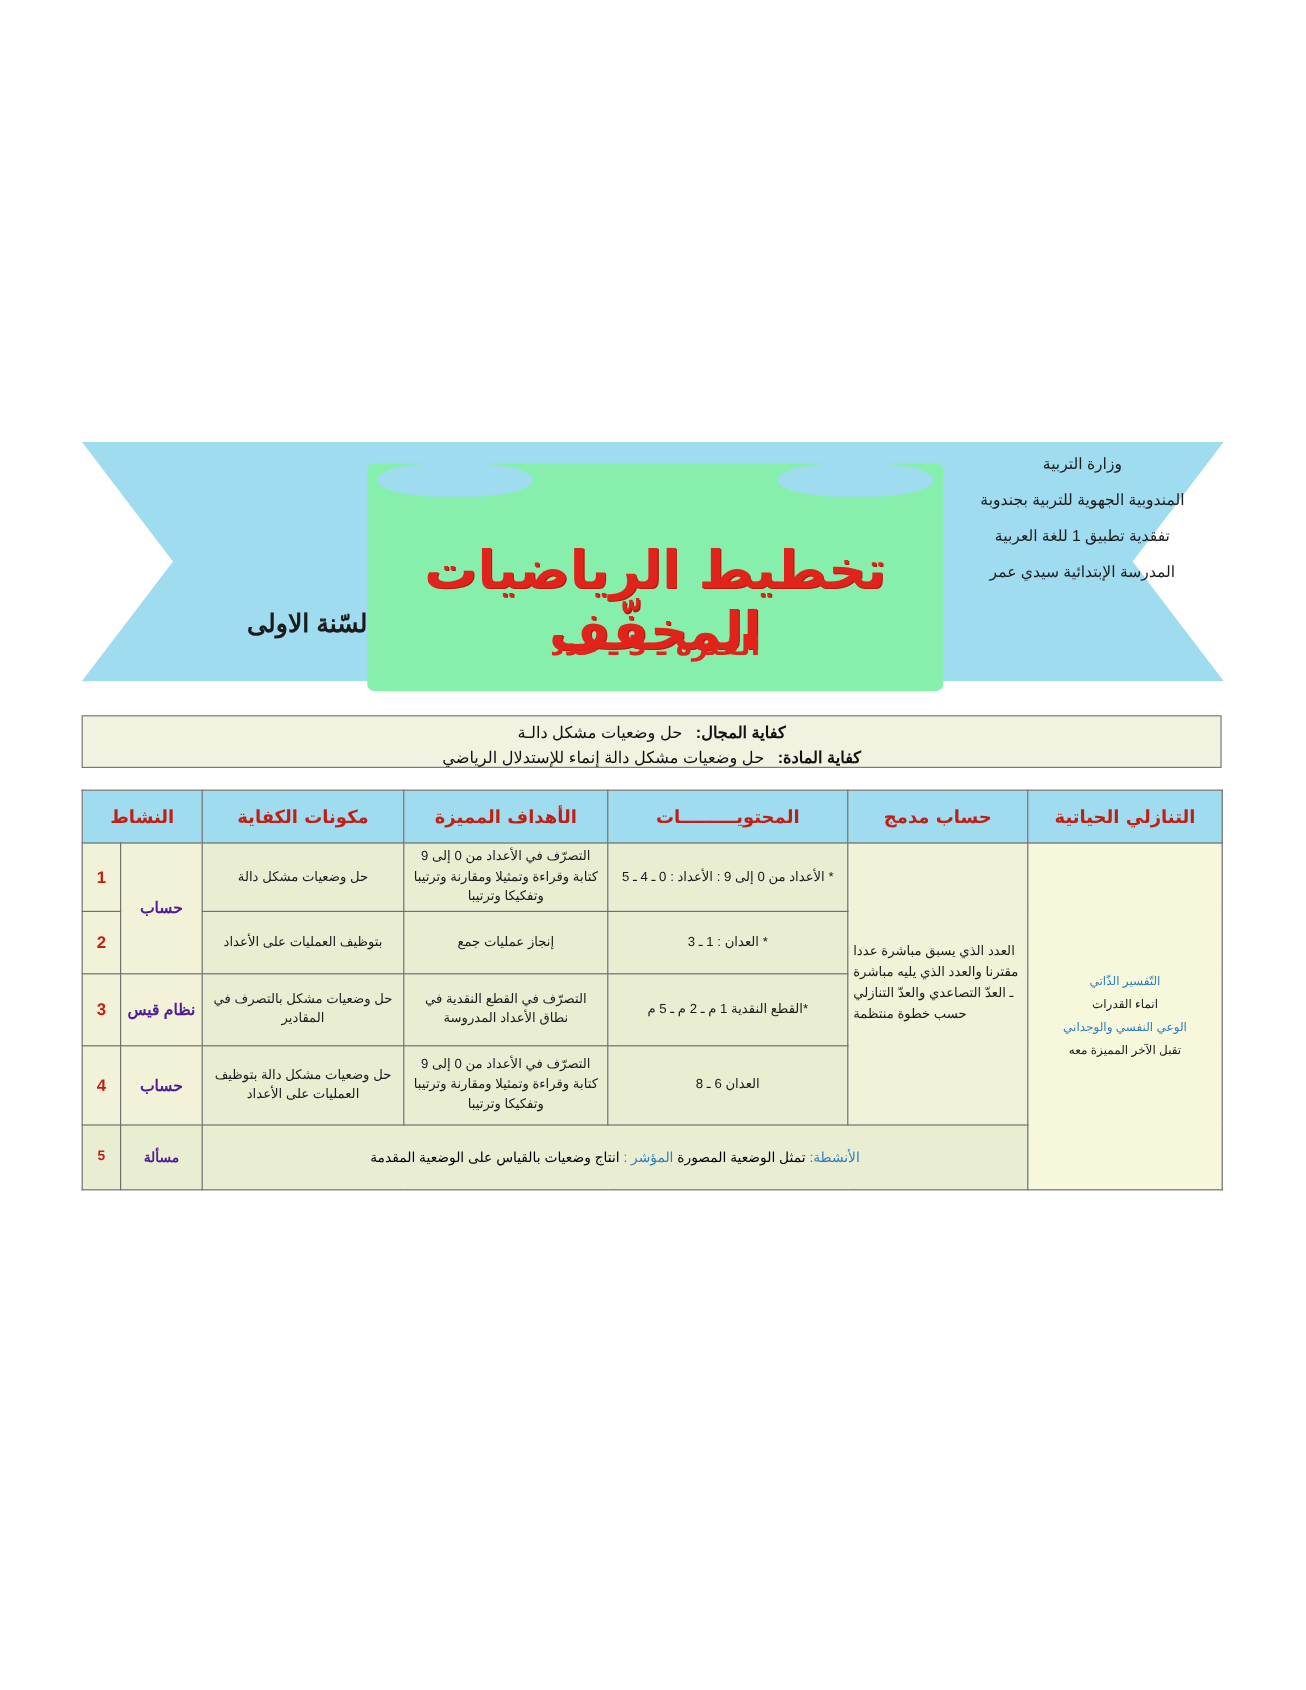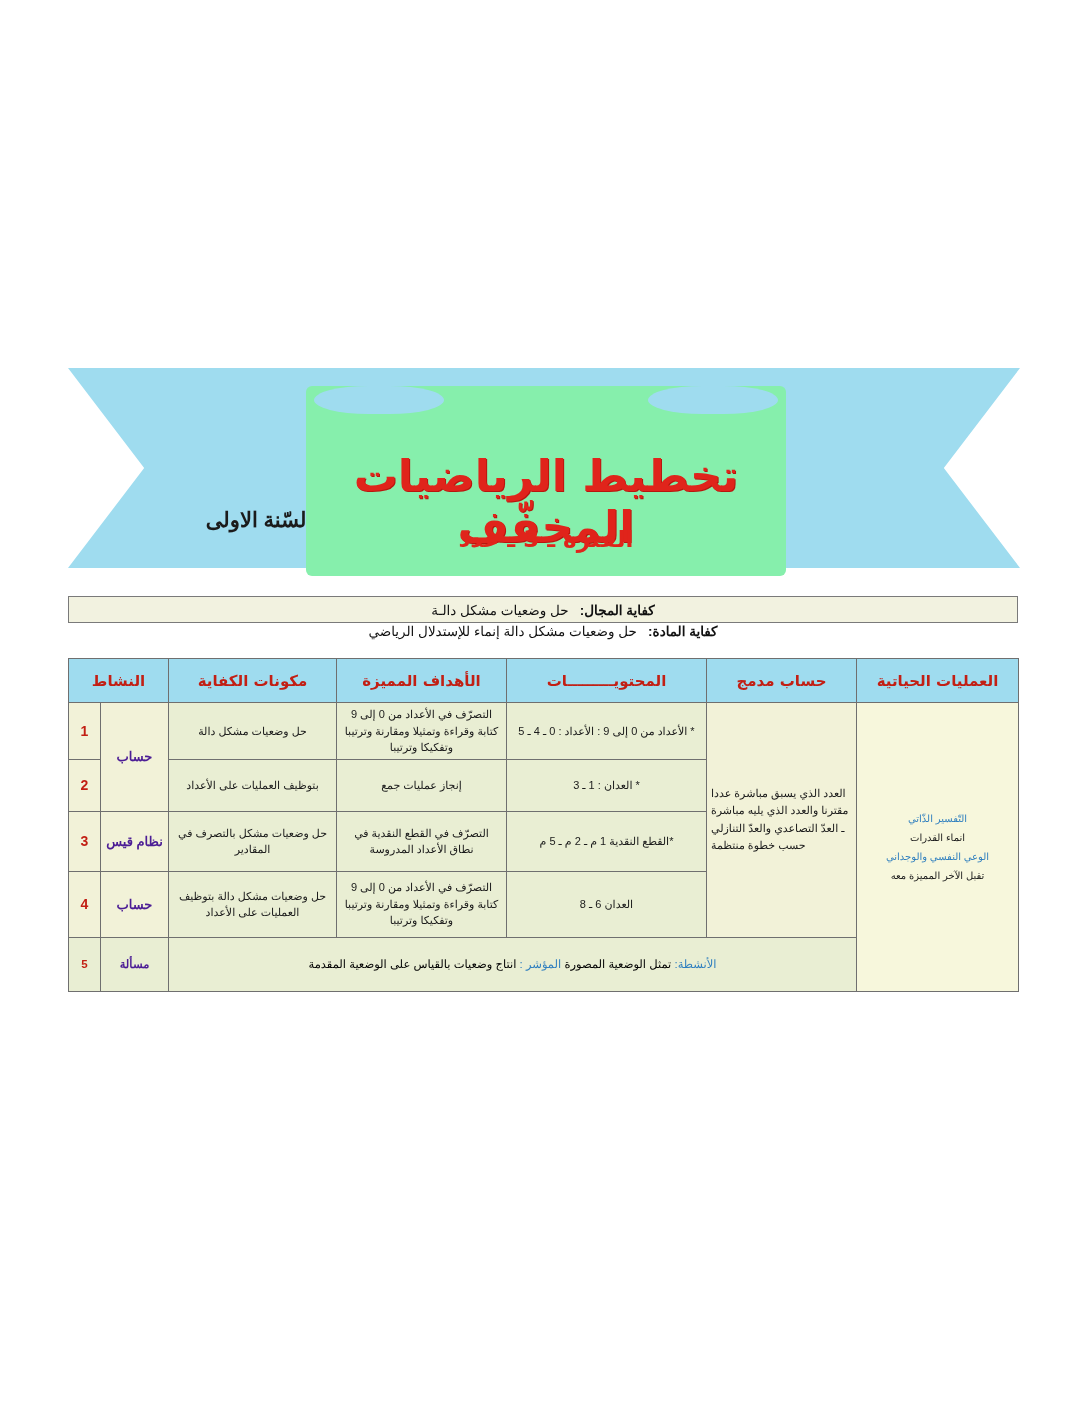--- a/index.html
+++ b/index.html
@@ -108,21 +108,21 @@
     line-height: 1.45;
   }
   .header-right div { margin-bottom: 11px; }
 
   
   .comp-box {
     position: absolute;
     top: 596px;
     left: 68px;
     width: 950px;
-    height: 27px;
+    height: 44px;
     background: #f2f2e0;
     border: 1px solid #7a7a7a;
     box-sizing: border-box;
     padding-top: 4px;
     text-align: center;
   }
   .comp-line { font-size: 13.5px; color: #111; line-height: 1.55; }
   .comp-key { color: #111; font-weight: bold; }
 
   
@@ -212,20 +212,26 @@
   .tag-blue { color: #2f7fbf; }
 </style>
 </head>
 <body>
 
 <div class="page">
 
   <div class="banner-wrap">
     <div class="ribbon-shape"></div>
 
+    <div class="header-right">
+      <div>وزارة التربية</div>
+      <div>المندوبية الجهوية للتربية بجندوبة</div>
+      <div>تفقدية تطبيق 1 للغة العربية</div>
+      <div>المدرسة الإبتدائية سيدي عمر</div>
+    </div>
 
     <div class="year-label">السّنة الاولى</div>
 
     <div class="center-plaque">
       <div class="title-main">تخطيط الرياضيات المخفّف</div>
       <div class="title-sub">الفترة ـ 3 ـ عدد</div>
     </div>
   </div>
 
   <div class="comp-box">
@@ -246,21 +252,21 @@
       <col class="col-life">
       <col class="col-calc">
       <col class="col-cont">
       <col class="col-obj">
       <col class="col-comp">
       <col class="col-act">
       <col class="col-num">
     </colgroup>
     <thead>
       <tr>
-        <th>العمليات الحياتية</th>
+        <th>التنازلي الحياتية</th>
         <th>حساب مدمج</th>
         <th>المحتويـــــــــات</th>
         <th>الأهداف المميزة</th>
         <th>مكونات الكفاية</th>
         <th colspan="2">النشاط</th>
       </tr>
     </thead>
     <tbody>
       <tr class="row-h-a">
         <td class="life" rowspan="5">

